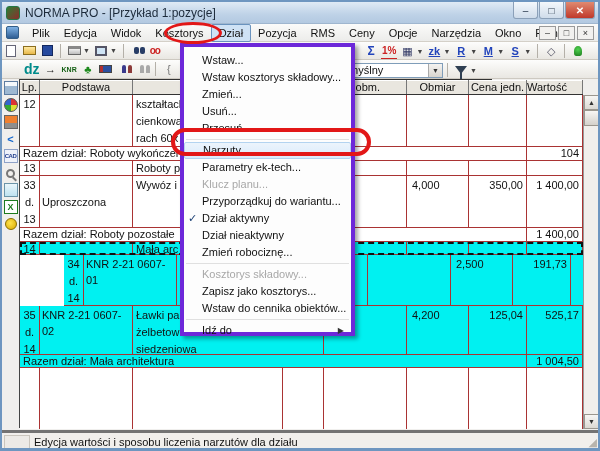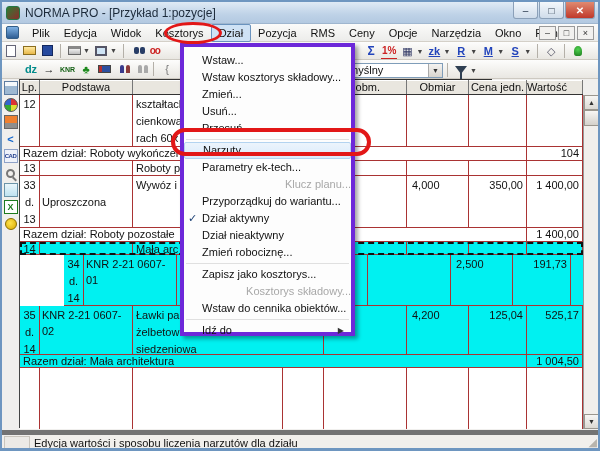--- a/index.html
+++ b/index.html
@@ -48,21 +48,21 @@
   .icon-floppy { width:11px; height:11px; background:#274a9e; border:1px solid #14285e; }
   .icon-printer { width:13px; height:9px; background:linear-gradient(#efefef,#bdbdbd); border:1px solid #666; border-top:3px solid #888; }
   .icon-monitor { width:12px; height:10px; background:#cfe4f5; border:2px solid #556; }
   .icon-binoc { width:5px; height:7px; background:#283d66; border-radius:2px; box-shadow:6px 0 0 #283d66; }
   .icon-oo { color:#cc2222; font-weight:bold; font-size:10px; letter-spacing:-1px; }
   .icon-sigma { color:#2244bb; font-weight:bold; font-size:12px; }
   .icon-pct { color:#cc2222; font-weight:bold; font-size:10px; border-bottom:1px solid #cc2222; }
   .icon-grid { color:#333a66; font-size:11px; }
   .icon-diamond { color:#556; font-size:11px; }
   .icon-bulb { width:8px; height:10px; background:radial-gradient(circle at 50% 35%,#4fd24f,#1d7a1d); border-radius:50% 50% 30% 30%; }
-  .icon-dz { color:#008b8b; font-weight:bold; font-size:11px; }
+  .icon-dz { color:#008b8b; font-weight:bold; font-size:14px; }
   .icon-arrow { font-weight:bold; font-size:11px; color:#111; }
   .icon-knr { color:#135f13; font-weight:bold; font-size:7px; }
   .icon-tree { color:#1d8a1d; font-size:11px; }
   .icon-truck { width:13px; height:8px; background:linear-gradient(90deg,#b03030 30%,#2c4f9e 30%); border:1px solid #444; }
   .icon-fig { width:4px; height:8px; background:#3a3a8c; border-radius:2px 2px 0 0; box-shadow:6px 0 0 #8c3a3a; }
   .icon-fig.gray { background:#a9a9a9; box-shadow:6px 0 0 #a9a9a9; }
   .icon-brace { color:#777; font-size:11px; }
   .icon-teal { width:10px; height:12px; background:linear-gradient(#9fe8e0,#0f9e8e); border:1px solid #0a6b60; }
   #profile-combo { display:flex; align-items:center; width:112px; height:15px; background:#fff;
      border:1px solid #7f9db9; margin-left:4px; }
@@ -114,35 +114,35 @@
      background:#f1efec; border-left:1px solid #999; display:flex; flex-direction:column; }
   .sc-btn { height:15px; background:linear-gradient(#f7f6f4,#dcd9d3); border:1px solid #9a968e;
      font-size:7px; color:#333; display:flex; align-items:center; justify-content:center; }
   #sc-thumb { height:16px; background:linear-gradient(#f7f6f4,#d4d1cb); border:1px solid #9a968e; }
   #sc-track { flex:1; }
 
   
   #dzial-menu { position:absolute; left:178px; top:41px; width:175px; height:293px; background:#fdfdfd;
      border:4px solid #6d28d9; box-shadow:3px 3px 4px rgba(0,0,0,.35); z-index:40; padding-top:5px; }
   .mi { height:17px; line-height:17px; padding-left:18px; position:relative; white-space:nowrap; }
-  .mi.disabled { color:#a8a8a8;text-align:right; }
+  .mi.disabled { color:#a8a8a8; }
   .mi.hl { background:linear-gradient(#ecf4fc,#d9eafb); border:1px solid #b3d3f0; border-radius:2px; line-height:15px; }
   .mi .check { position:absolute; left:4px; font-size:11px; color:#1a3f73; }
   .mi .subarrow { position:absolute; right:7px; font-size:8px; color:#333; }
   .msep { height:5px; display:flex; align-items:center; padding:0 2px; }
   .msep div { width:100%; height:1px; background:#e0e0e0; }
 
   
   .red-oval { position:absolute; border:3px solid #e21717; border-radius:50%; z-index:70; }
   #circle-dzial { left:162px; top:20px; width:58px; height:22px; }
   #circle-narzuty { left:169px; top:126px; width:200px; height:28px; border-width:4px; border-radius:15px; }
 
   
   #statusbar { position:absolute; left:0; top:428px; width:100%; height:20px; background:#f1efec;
-     border-top:5px solid #737373; display:flex; align-items:center;text-align:right; }
+     border-top:3px solid #737373; display:flex; align-items:center;text-align:right; }
   #status-panel { width:26px; height:14px; margin:0 4px 0 2px; border:1px solid #c9c5bd; background:#eceae6; }
   #resize-grip { position:absolute; right:1px; bottom:1px; color:#b8b4ac; font-size:11px; }
 </style>
 </head>
 <body>
 
 <div id="win">
 
   <div id="titlebar">
     <div id="app-icon"></div>
@@ -412,22 +412,22 @@
     <div class="mi hl">Narzuty...</div>
     <div class="mi">Parametry ek-tech...</div>
     <div class="mi disabled">Klucz planu...</div>
     <div class="mi">Przyporządkuj do wariantu...</div>
     <div class="mi"><span class="check">✓</span><span>Dział aktywny</span></div>
     <div class="mi">Dział nieaktywny</div>
     <div class="mi">Zmień robociznę...</div>
     <div class="msep">
         <div></div>
       </div>
+    <div class="mi disabled">Kosztorys składowy...</div>
     <div class="mi">Zapisz jako kosztorys...</div>
-    <div class="mi disabled">Kosztorys składowy...</div>
     <div class="mi">Wstaw do cennika obiektów...</div>
     <div class="msep">
         <div></div>
       </div>
     <div class="mi"><span>Idź do</span><span class="subarrow">▶</span></div>
   </div>
 
   <div id="circle-dzial" class="red-oval"></div>
   <div id="circle-narzuty" class="red-oval"></div>
 

